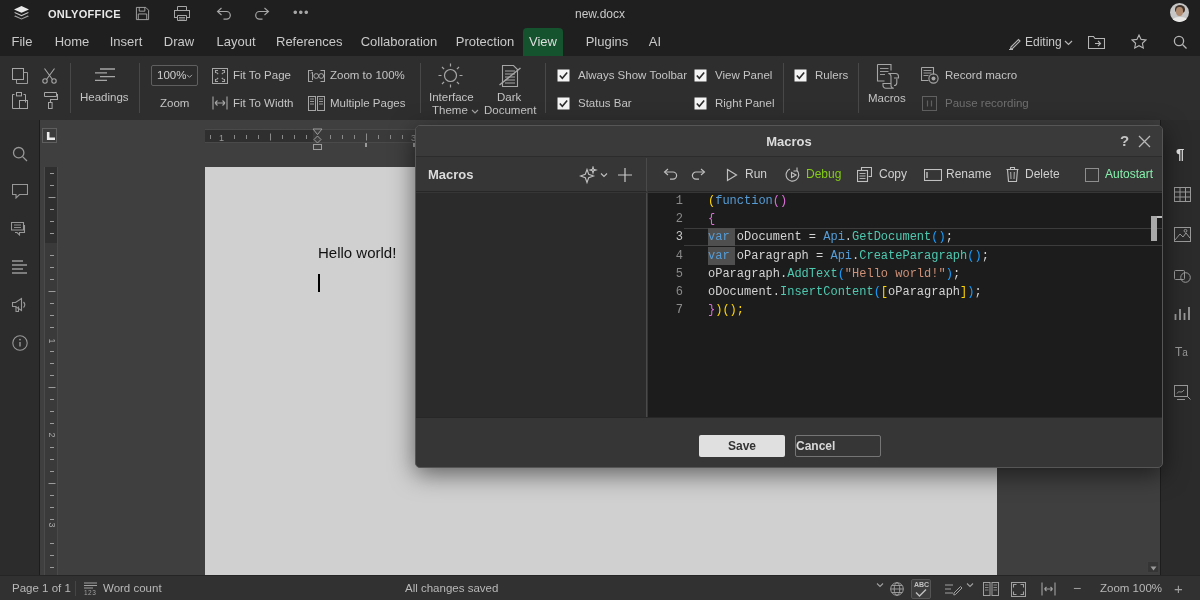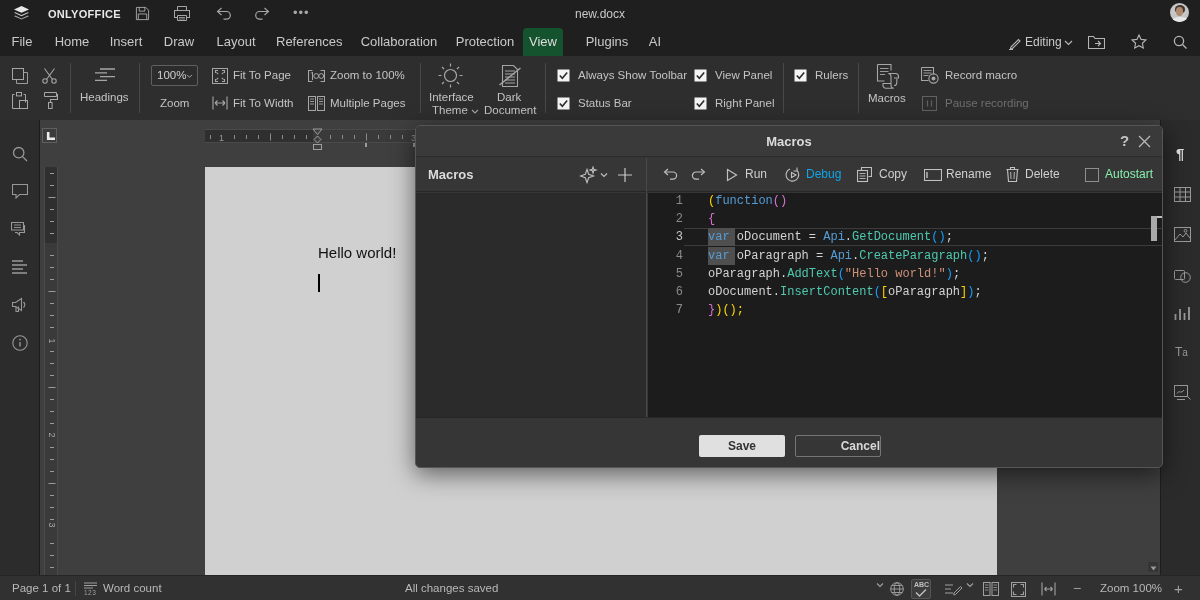--- a/index.html
+++ b/index.html
@@ -429,21 +429,21 @@
         <path d="M10 1 L13.5 4 L10 7" stroke-width="1.1"></path>
     </svg>
     <svg class="abs" style="left:78px;top:10px" width="12" height="14" viewBox="0 0 12 14" fill="none" stroke="#c0c0c0" stroke-width="1.2">
         <path d="M1.5 1.5 L10.5 7 L1.5 12.5 Z"></path>
       </svg>
     <div class="abs" style="left:97px;top:9px;color:#cfcfcf;font-size:12px">Run</div>
     <svg class="abs" style="left:137px;top:9px" width="16" height="16" viewBox="0 0 16 16" fill="none" stroke="#c0c0c0" stroke-width="1.1">
       <path d="M5 2 A6.3 6.3 0 1 0 12 3.5 M12 0.5 v3.5 h-3.5"></path>
       <path d="M6.5 5.5 L11 8 L6.5 10.5 Z"></path>
     </svg>
-    <div class="abs" style="left:158px;top:9px;color:#0ea5e9;font-size:12px">Debug</div>
+    <div class="abs" style="left:158px;top:9px;color:#84cc16;font-size:12px">Debug</div>
     <svg class="abs" style="left:209px;top:9px" width="15" height="16" viewBox="0 0 15 16" fill="none" stroke="#c0c0c0">
       <path d="M4.5 3.5 v-3 h10 v9 h-3" stroke-width="1.1"></path>
       <rect x="0.5" y="3.5" width="10" height="11" stroke-width="1.1"></rect>
       <path d="M2.5 6.5 h6 M2.5 9 h6 M2.5 11.5 h6" stroke-width="0.9"></path>
     </svg>
     <div class="abs" style="left:231px;top:9px;color:#cfcfcf;font-size:12px">Copy</div>
     <svg class="abs" style="left:276px;top:11px" width="18" height="12" viewBox="0 0 18 12" fill="none" stroke="#c0c0c0" stroke-width="1.1">
       <rect x="0.5" y="0.5" width="17" height="11"></rect>
         <path d="M3 3 v6" stroke-width="1.4"></path>
     </svg>
@@ -476,15 +476,15 @@
 oParagraph.<span style="color:#4ec9b0">AddText</span><span style="color:#179fff">(</span><span style="color:#ce9178">"Hello world!"</span><span style="color:#179fff">)</span>;
 oDocument.<span style="color:#4ec9b0">InsertContent</span><span style="color:#179fff">(</span><span style="color:#ffd700">[</span>oParagraph<span style="color:#ffd700">]</span><span style="color:#179fff">)</span>;
 <span style="color:#da70d6">}</span><span style="color:#ffd700">)();</span></div>
 
     <div class="abs" style="left:503px;top:23px;width:11px;height:1.5px;background:#c0c0c0"></div>
     <div class="abs" style="left:503px;top:23px;width:6px;height:25px;background:#a9a9a9"></div>
   </div>
 
   <div class="abs" style="left:0;top:291px;width:746px;height:50px;border-top:1px solid #272727;border-radius:0 0 5px 5px">
     <div class="abs" style="left:283px;top:17px;width:86px;height:22px;background:#e0e0e0;border-radius:2px;text-align:center;line-height:22px;color:#333;font-size:12px;font-weight:bold">Save</div>
-    <div class="abs" style="left:379px;top:17px;width:86px;height:22px;background:transparent;border:1px solid #757575;border-radius:2px;text-align:right;line-height:20px;color:#d8d8d8;font-size:12px;font-weight:bold">Cancel</div>
+    <div class="abs" style="left:379px;top:17px;width:86px;height:22px;background:transparent;border:1px solid #757575;border-radius:2px;text-align:left;line-height:20px;color:#d8d8d8;font-size:12px;font-weight:bold">Cancel</div>
   </div>
 </div>
 
 </body></html>

